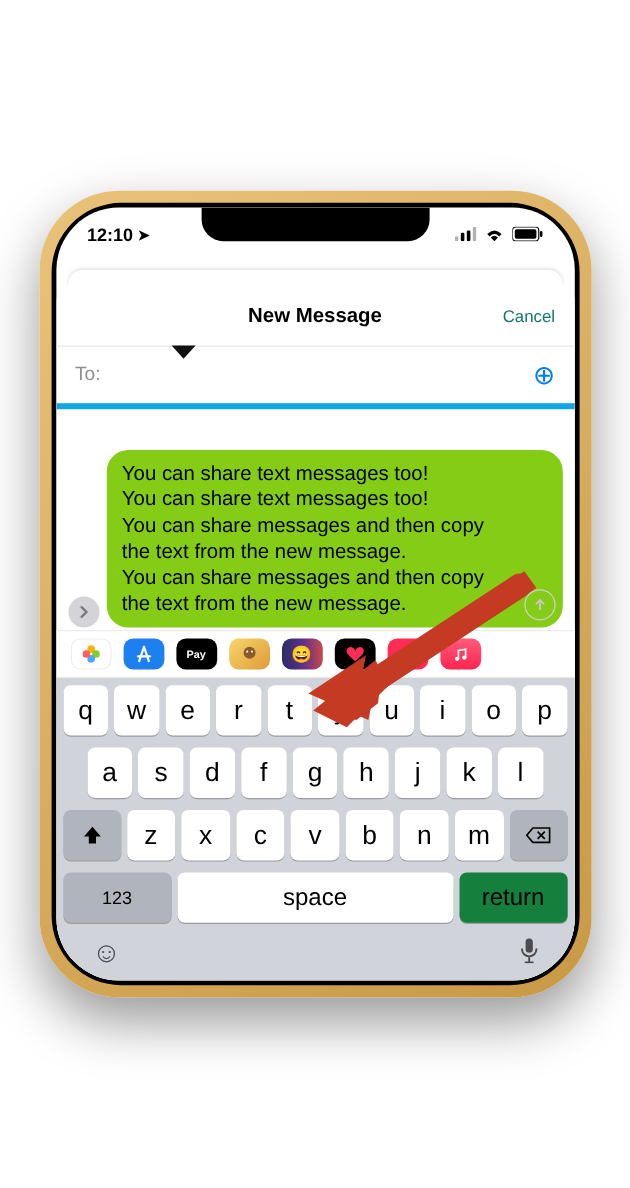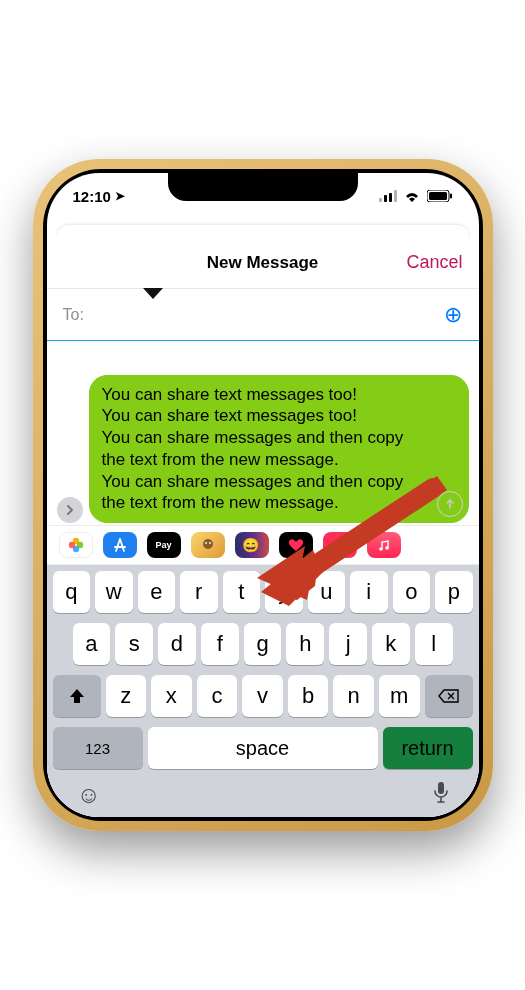--- a/index.html
+++ b/index.html
@@ -41,23 +41,23 @@
   }
   .sheet {
     position: absolute; top: 64px; left: 0; right: 0; bottom: 0; background: #fff;
     border-radius: 14px 14px 0 0;
   }
   .sheet-header {
     height: 52px; display: flex; align-items: center; justify-content: center;
     border-bottom: 1px solid #e6e6e8; position: relative;
   }
   .sheet-title { font-weight: 600; font-size: 17px; }
-  .cancel { position: absolute; right: 16px; color: #be185d; font-size: 18px; }
-
-  .to-row { height: 52px; display: flex; align-items: center; padding: 0 16px; border-bottom: 1px solid #0ea5e9; color: #8e8e93; font-size: 16px; }
+  .cancel { position: absolute; right: 16px; color: #0f766e; font-size: 14px; }
+
+  .to-row { height: 52px; display: flex; align-items: center; padding: 0 16px; border-bottom: 5px solid #0ea5e9; color: #8e8e93; font-size: 16px; }
   .to-plus { margin-left: auto; color: #007aff; font-size: 22px; font-weight: 300; }
 
   
   .compose-wrap { position: absolute; left: 0; right: 0; top: 105px; bottom: 0; }
   .msg-box-row { position: absolute; left: 10px; right: 10px; bottom: 294px; display: flex; align-items: flex-end; gap: 6px; }
   .expand-btn {
     width: 26px; height: 26px; border-radius: 13px; background: #d4d4d8;
     display: flex; align-items: center; justify-content: center; color: #888;
   }
   .msg-box {

